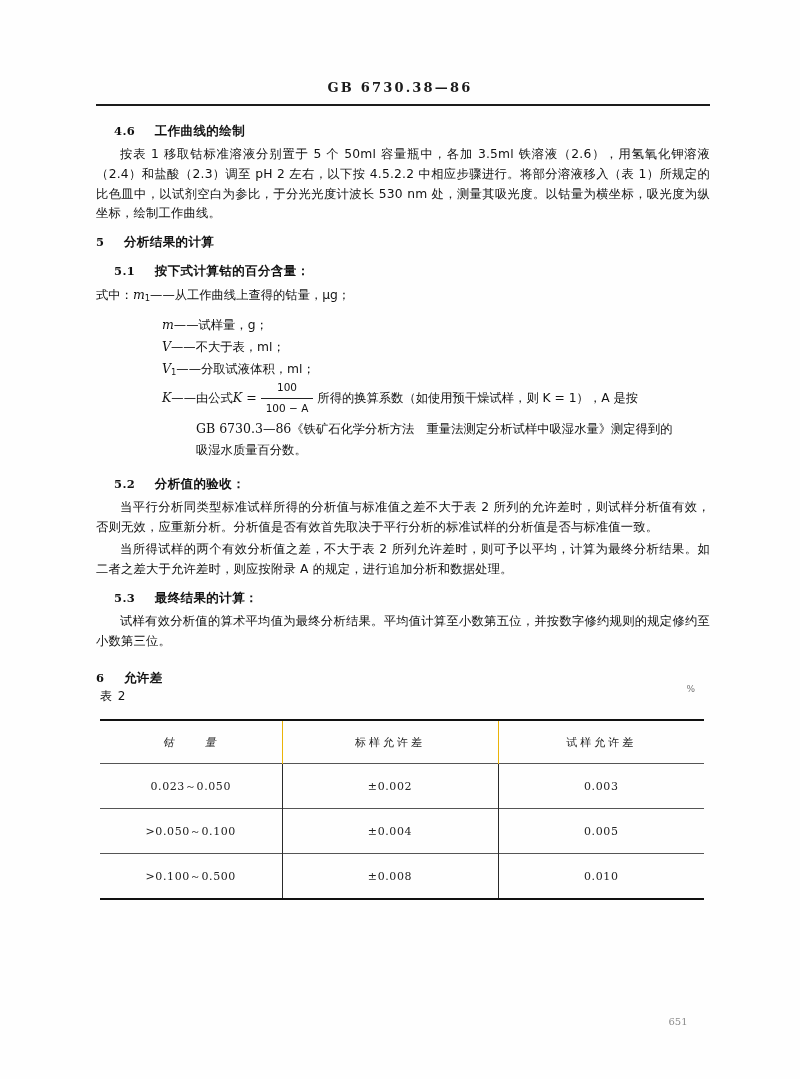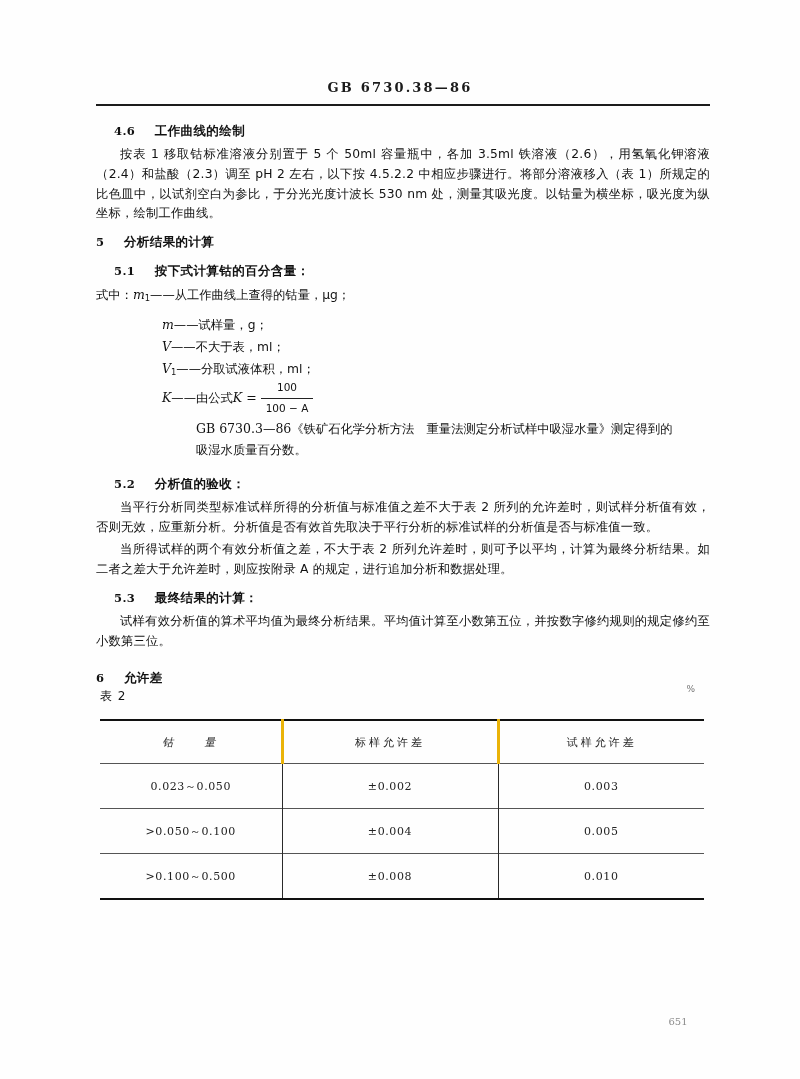--- a/index.html
+++ b/index.html
@@ -153,21 +153,21 @@
   table.t2 {
     width: 604px;
     border-collapse: collapse;
     font-size: 11px;
   }
   table.t2 thead th {
     font-weight: normal;
     letter-spacing: 3px;
     padding: 14px 0 13px 0;
     text-align: center;
-    border-left: 3px solid #eab308;
+    border-left: 1px solid #eab308;
     color: #222;
   }
   table.t2 thead th:first-child { border-left: none; font-style: italic; }
   table.t2 tbody td {
     padding: 15px 0 14px 0;
     text-align: center;
     border-left: 1px solid #2a2a2a;
     border-top: 1px solid #555;
     font-family: "DejaVu Serif", "Liberation Serif", serif;
     font-size: 11px;
@@ -235,21 +235,21 @@
         <span class="defsym">m</span><span>——</span><span>试样量，g；</span>
       </div>
       <div class="defrow">
         <span class="defsym">V</span><span>——</span><span>不大于表，ml；</span>
       </div>
       <div class="defrow">
         <span class="defsym">V</span><sub>1</sub><span>——</span><span>分取试液体积，ml；</span>
       </div>
 
       <div class="defrow wrap">
-        <span class="defsym">K</span><span>——</span><span>由公式</span><span class="mi defsym">K =</span><span class="frac small"><span class="num">100</span><span class="den">100 − A</span></span>
+        <span class="defsym">K</span><span>——</span><span>由公式</span><span class="mi defsym">K =</span><span class="frac small"><span class="num">100</span><span class="den">100 − A</span></span><span>所得的换算系数（如使用预干燥试样，则 K = 1），A 是按</span>
       </div>
       <div class="defcont">
         <span class="defsym" style="font-style:normal;">GB 6730.3—86</span><span>《铁矿石化学分析方法　重量法测定分析试样中吸湿水量》测定得到的</span>
       </div>
       <div class="defcont">吸湿水质量百分数。</div>
     </div>
 
     <div class="spacer-6"></div>
 
     <div class="sec-head lvl2">

